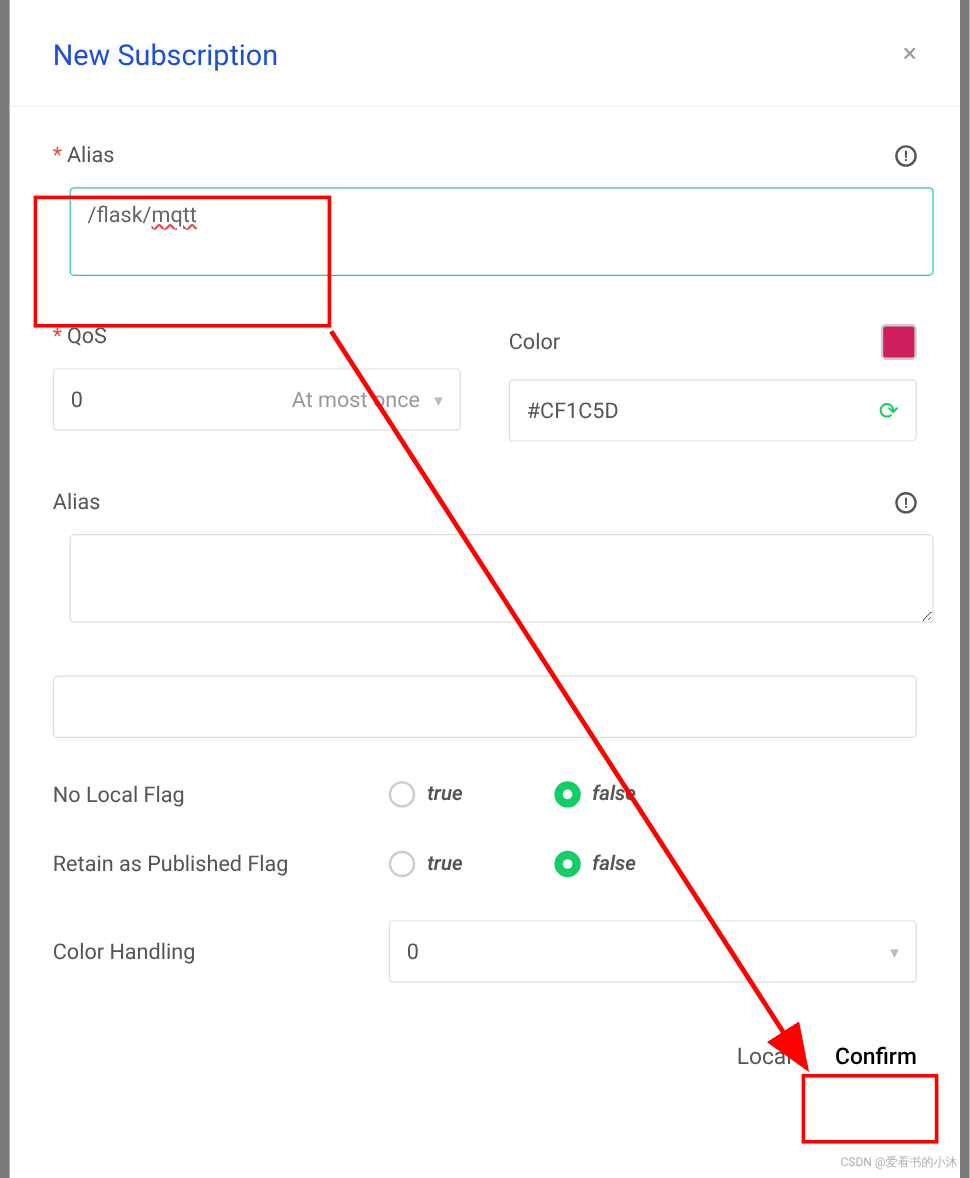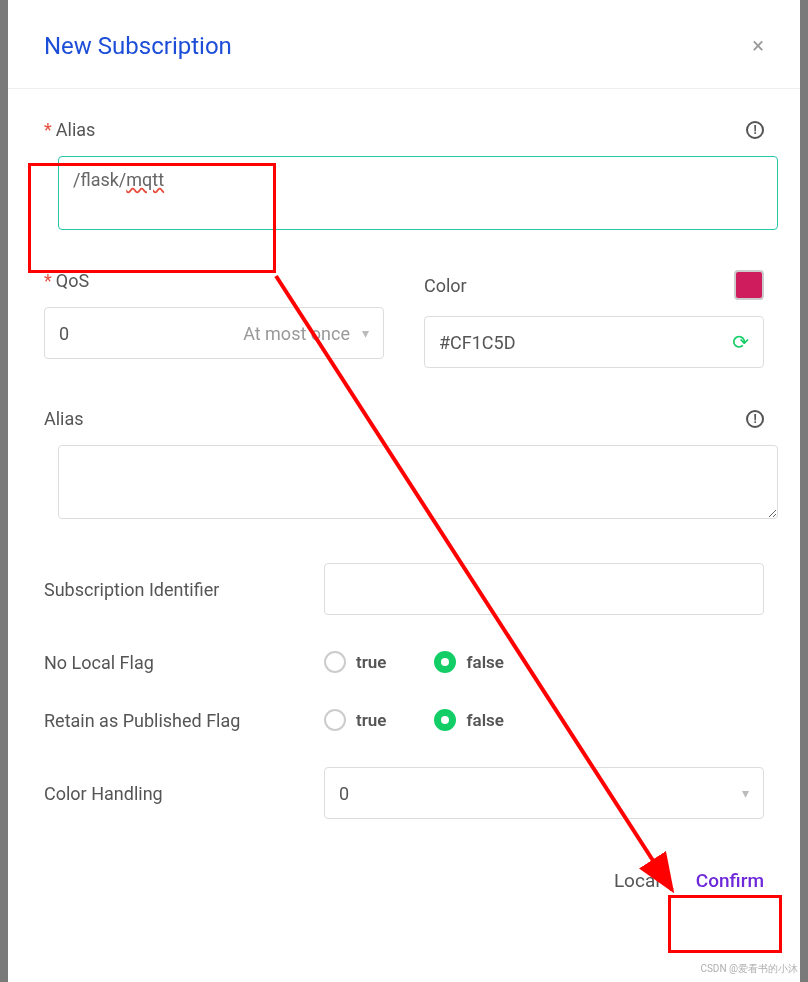--- a/index.html
+++ b/index.html
@@ -115,22 +115,23 @@
       align-items: center;
       margin-bottom: 36px;
     }
     .inline-label {
       width: 280px;
       font-size: 18px;
       color: #555;
     }
     .radio-group {
       display: flex;
-      gap: 48px;
-      align-items: center;
+      gap: 76px;
+      align-items: center;
+      font-style: italic;
     }
     .radio-item {
       display: flex;
       align-items: center;
       gap: 10px;
       font-size: 17px;
       font-weight: 600;
       color: #555;
     }
     .radio {
@@ -163,21 +164,21 @@
       padding: 12px 36px 18px 36px;
       align-items: center;
     }
     .btn-cancel {
       font-size: 19px;
       color: #555;
       cursor: pointer;
     }
     .btn-confirm {
       font-size: 19px;
-      color: #6d28d9;
+      color: #000000;
       font-weight: 500;
       cursor: pointer;
     }
     
     .anno-box1 {
       position: absolute;
       border: 3px solid #ff0000;
       left: 28px;
       top: 163px;
       width: 248px;
@@ -261,21 +262,20 @@
 
     <div class="form-row">
       <div class="form-label">
         <span>Alias</span>
         <span class="info-icon">!</span>
       </div>
       <textarea class="textarea gray" style=""></textarea>
     </div>
 
     <div class="inline-row">
-      <div class="inline-label">Subscription Identifier</div>
       <div class="inline-input">
         <div class="input-box">
           <span></span>
         </div>
       </div>
     </div>
 
     <div class="inline-row">
       <div class="inline-label">No Local Flag</div>
       <div class="radio-group">

